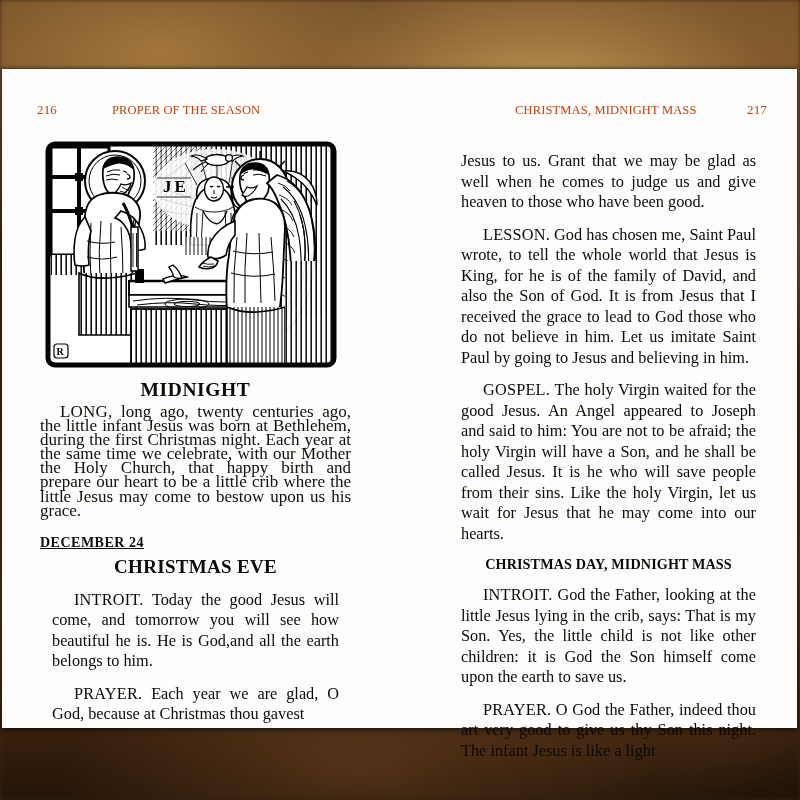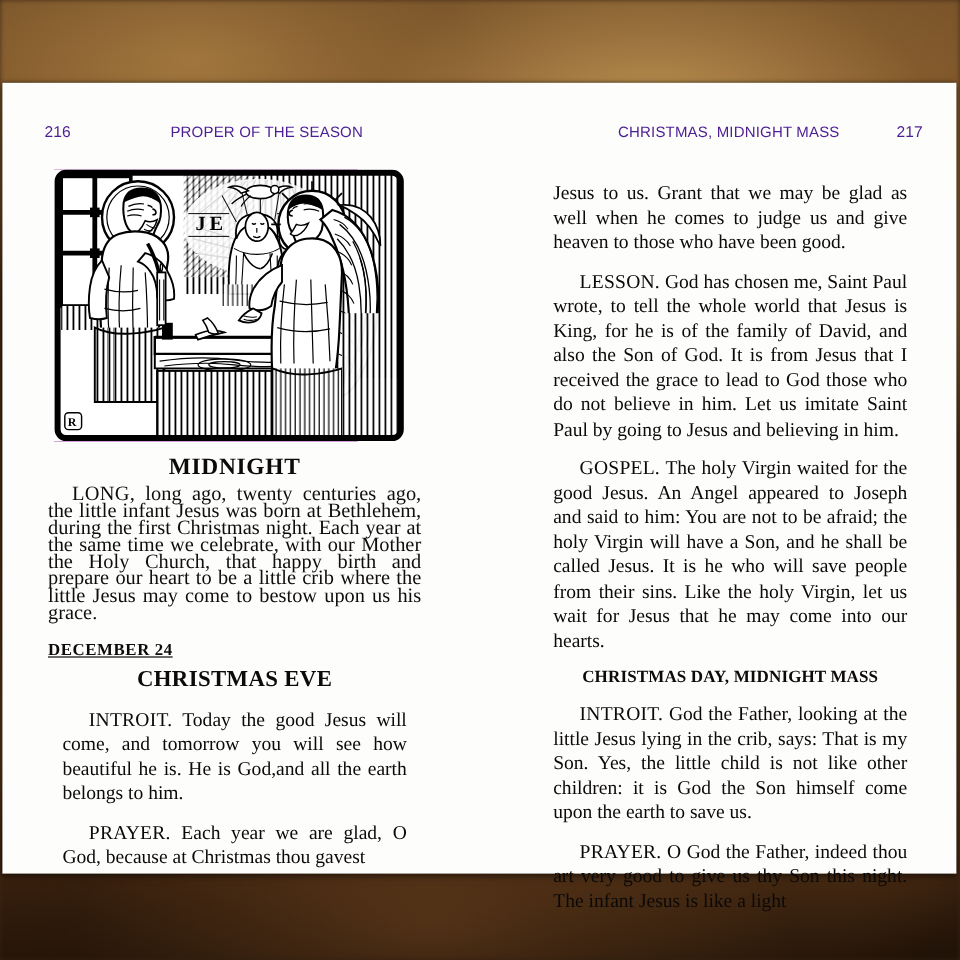--- a/index.html
+++ b/index.html
@@ -50,48 +50,48 @@
 
   
   #running-head {
     position: absolute;
     left: 0; top: 33px;
     width: 795px;
     height: 18px;
   }
   .rh {
     position: absolute;
-    font-family: Liberation Sans, sans-serif;
+    font-family: Liberation Serif, serif;
     font-size: 12.5px;
-    color: #4c1d95;
+    color: #c2410c;
     white-space: nowrap;
     letter-spacing: 0.15px;
   }
   .rh-folio { font-size: 13px; }
   #rh-left-folio  { left: 35px;  top: 0; }
-  #rh-left-title  { left: 110px; top: 1px; margin-left: 30px; }
+  #rh-left-title  { left: 110px; top: 1px; }
   #rh-right-title { left: 513px; top: 1px; }
   #rh-right-folio { left: 745px; top: 0; }
 
   
   .col {
     position: absolute;
     top: 70px;
     width: 311px;
   }
   #col-left  { left: 38px; }
   #col-right { left: 447px; width: 319px; }
 
   
   #illustration {
     position: relative;
     width: 253px;
     height: 227px;
     margin: 2px 0 0 5px;
-    background: #a21caf;
+    background: #4d7c0f;
   }
   #illustration svg { display: block; }
 
   
   .hdr-major {
     text-align: center;
     font-size: 19.5px;
     font-weight: bold;
     letter-spacing: 0.6px;
     margin: 11px 0 4px 0;

